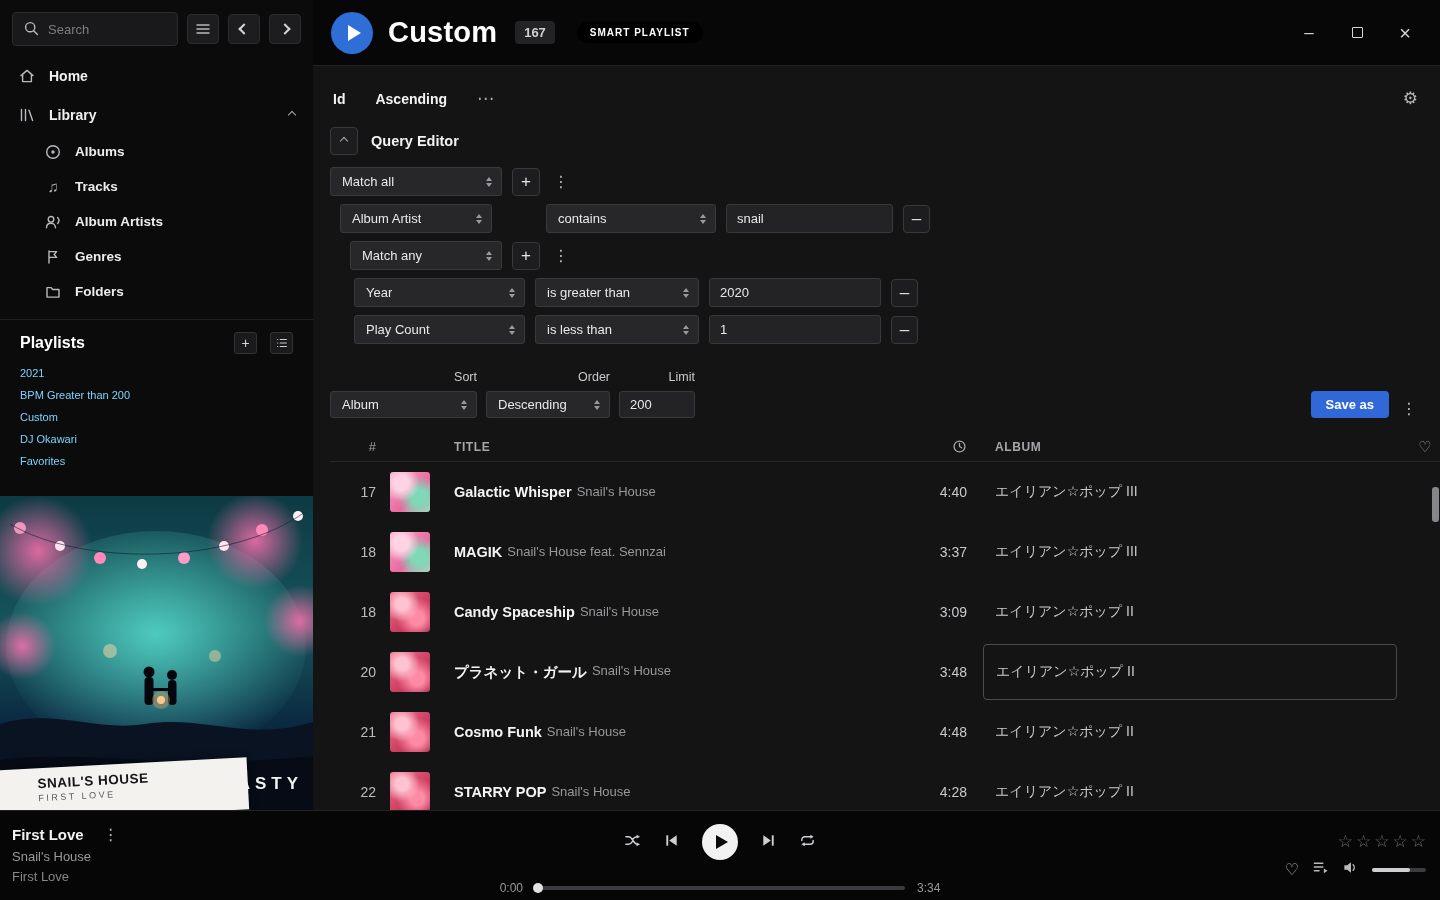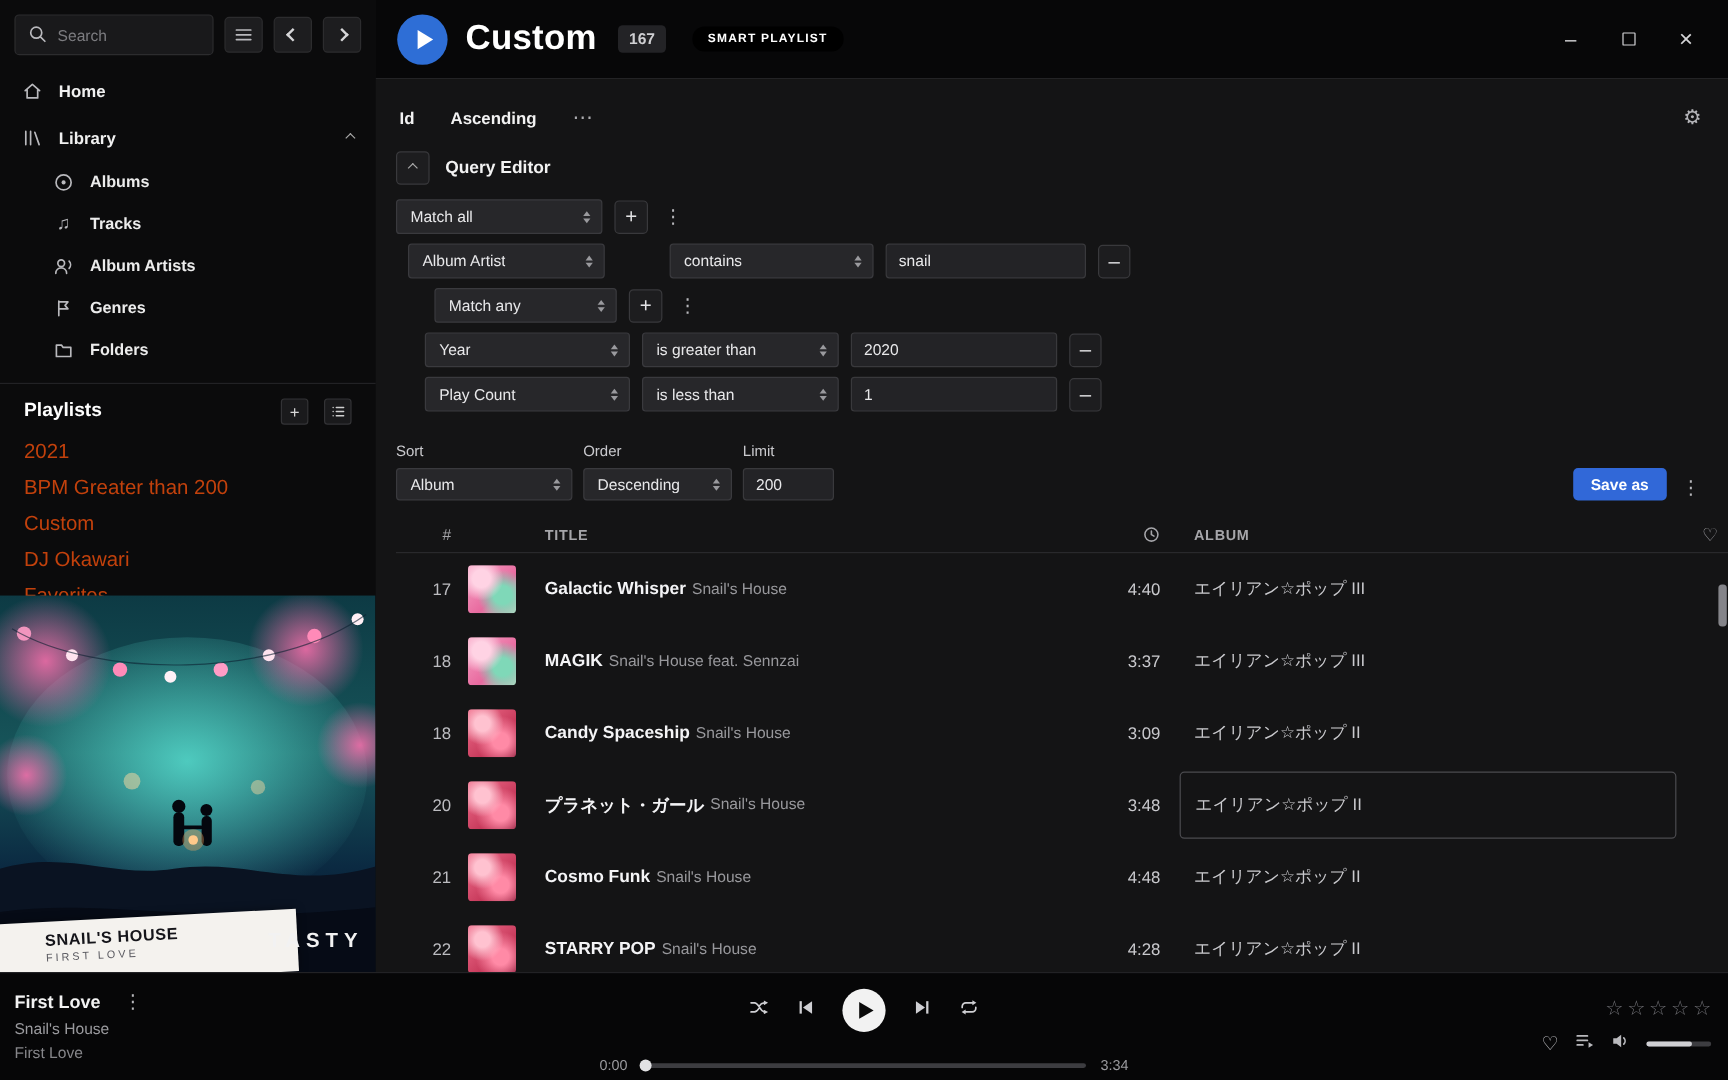--- a/index.html
+++ b/index.html
@@ -26,21 +26,21 @@
   .icn { width:18px; height:18px; flex:0 0 18px; display:flex; align-items:center; justify-content:center; }
   .icn svg { width:18px; height:18px; stroke:#b9b9bd; stroke-width:1.4; fill:none; stroke-linecap:round; stroke-linejoin:round; }
   .note-glyph { color:#b9b9bd; font-size:15px; line-height:1; }
 
   .side-divider { border-top:1px solid #222225; margin:10px 0 6px 0; }
   .pl-header { display:flex; align-items:center; padding:6px 20px 8px 20px;justify-content:flex-end; }
   .pl-title { font-size:16px; font-weight:800; color:#fff; }
   .pl-btns { margin-left:auto; display:flex; gap:13px; }
   .mini-btn { width:23px; height:22px; border:1px solid #333336; border-radius:3px; background:#1a1a1c; color:#d8d8d8; display:flex; align-items:center; justify-content:center; font-size:14px; cursor:pointer; }
   .mini-btn svg { width:14px; height:14px; stroke:#cfcfcf; stroke-width:1.4; fill:none; }
-  .pl-item { padding:5px 20px; font-size:17px; color:#c2410c; cursor:pointer; }
+  .pl-item { padding:5px 20px; font-size:11px; color:#7dd3fc; cursor:pointer; }
 
   
   .cover { position:absolute; left:0; bottom:0; width:313px; height:314px; overflow:hidden; }
   .cover svg.art { position:absolute; inset:0; }
   .banner { position:absolute; left:-10px; bottom:-6px; width:258px; height:52px; background:#f4f2ee; transform:rotate(-3deg); padding:8px 0 0 48px; box-shadow:0 0 8px rgba(0,0,0,.4); }
   .banner .b1 { font-size:13.5px; font-weight:800; color:#15151a; letter-spacing:.5px; }
   .banner .b2 { font-size:9px; letter-spacing:2.5px; color:#5a5a60; margin-top:2px; }
   .brand { position:absolute; right:10px; bottom:16px; color:#f2f2f2; font-size:17px; font-weight:700; letter-spacing:5px; }
 
   
@@ -70,21 +70,21 @@
   .updown { display:inline-flex; flex-direction:column; gap:2px; }
   .updown i { width:0; height:0; border-left:3.5px solid transparent; border-right:3.5px solid transparent; display:block; }
   .updown i.u { border-bottom:4px solid #9a9a9e; }
   .updown i.d { border-top:4px solid #9a9a9e; }
   .txt-input { height:29px; background:#232326; border:1px solid #39393c; border-radius:3px; color:#e8e8ea; font-size:13px; padding:0 10px; font-family:inherit; outline:none; }
   .kebab { color:#b7b7bb; font-size:16px; padding:0 3px; cursor:pointer; }
   .icon-txt { color:#e3e3e5; font-size:17px; line-height:1; }
 
   .sort-row { display:flex; align-items:flex-end; gap:9px; padding:18px 20px 14px 17px; }
   .sort-group { display:flex; flex-direction:column; gap:7px; }
-  .sort-group .sg-label { font-size:12.5px; color:#c9c9cd; }
+  .sort-group .sg-label { font-size:12.5px; color:#c9c9cd;text-align:right; }
   .save-btn { margin-left:auto; height:27px; background:#3168d8; border:none; border-radius:4px; color:#fff; font-size:13px; font-weight:700; padding:0 15px; cursor:pointer; font-family:inherit; }
 
   
   .tracklist { padding:0 0 0 17px; }
   .t-grid { display:grid; grid-template-columns:60px 52px 471px 70px 420px 44px; align-items:center; }
   .t-head { height:30px; border-bottom:1px solid #29292c; color:#a6a6aa; font-size:12.5px; }
   .t-head .h-num { text-align:right; padding-right:14px; font-size:13px; }
   .t-head .h-title { padding-left:12px; letter-spacing:.6px; font-size:12px; font-weight:700; }
   .t-head .h-dur { display:flex; justify-content:flex-end; padding-right:16px; }
   .t-head .h-album { letter-spacing:.6px; font-size:12px; font-weight:700; padding-left:12px; }
@@ -340,41 +340,41 @@
               <i class="d"></i>
             </span>
         </div>
         <span class="box-btn">
             <span class="icon-txt">+</span>
           </span>
         <span class="kebab">⋮</span>
       </div>
 
       <div class="qrow" style="margin-left:10px;">
-        <div class="sel" style="width:164px;">
+        <div class="sel" style="width:152px;">
           <span class="val">Album Artist</span>
           <span class="updown">
               <i class="u"></i>
               <i class="d"></i>
             </span>
         </div>
         <div class="sel" style="width:170px;margin-left:44px;">
           <span class="val">contains</span>
           <span class="updown">
               <i class="u"></i>
               <i class="d"></i>
             </span>
         </div>
         <input class="txt-input" style="width: 167px;" value="snail">
         <span class="box-btn" style="width:27px;">
             <span class="icon-txt">–</span>
           </span>
       </div>
 
-      <div class="qrow" style="margin-left:32px;">
+      <div class="qrow" style="margin-left:20px;">
         <div class="sel" style="width:152px;">
           <span class="val">Match any</span>
           <span class="updown">
               <i class="u"></i>
               <i class="d"></i>
             </span>
         </div>
         <span class="box-btn">
             <span class="icon-txt">+</span>
           </span>

